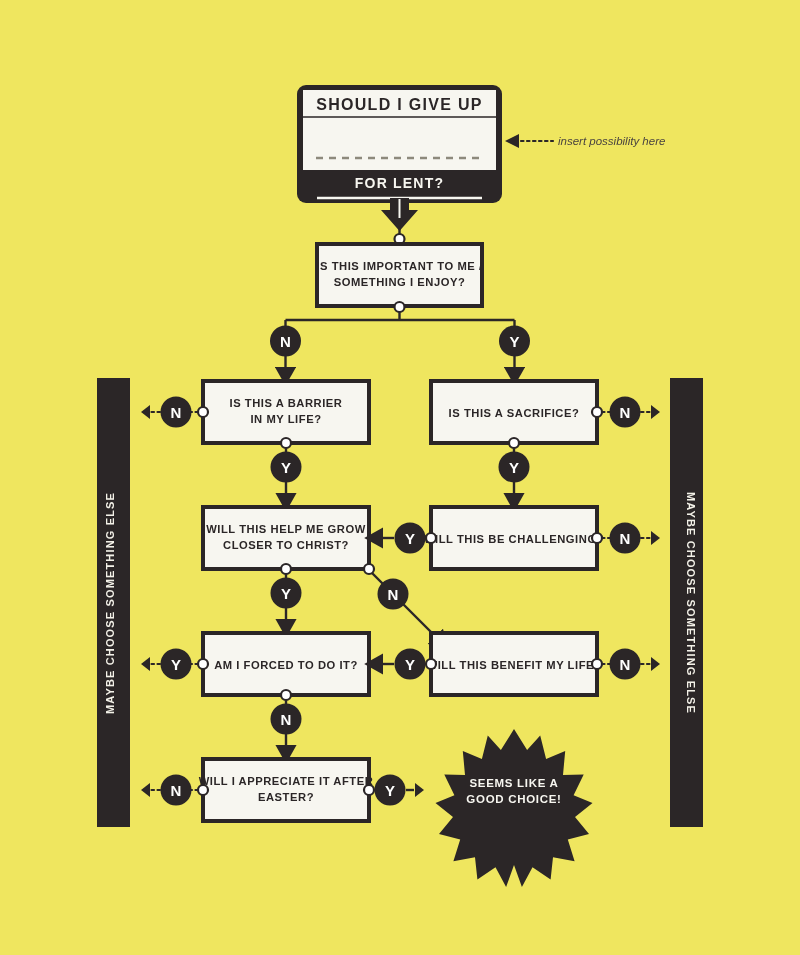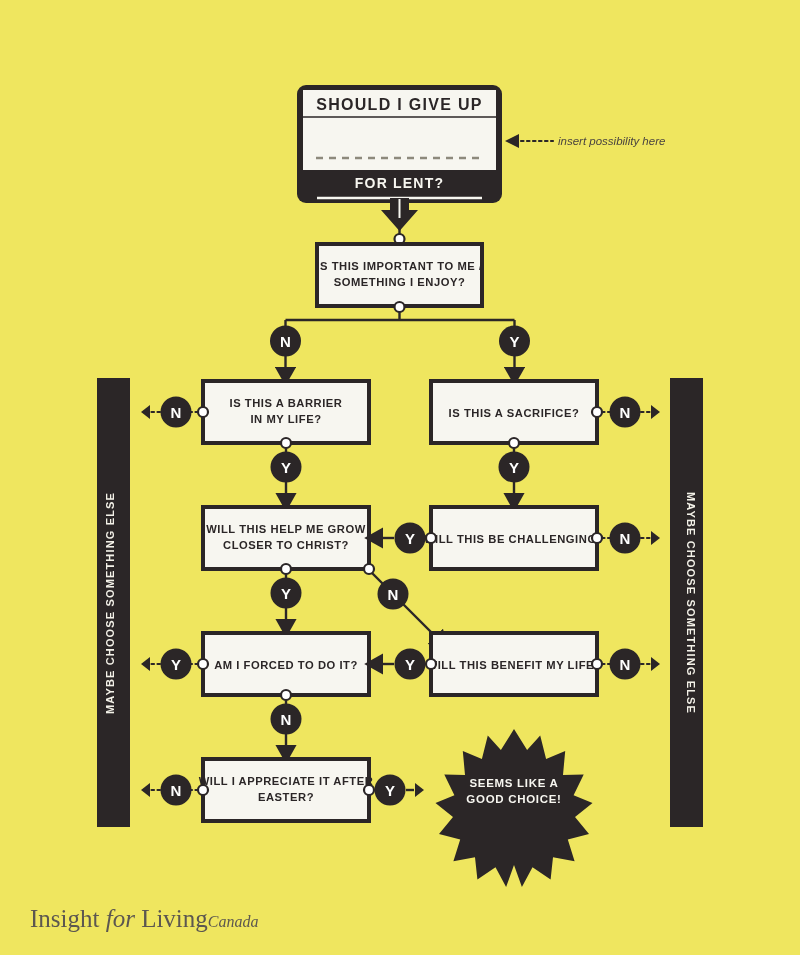--- a/index.html
+++ b/index.html
@@ -268,19 +268,14 @@
         506.1,887.0 495.5,867.2 477.4,879.6 475.0,857.2 453.4,861.3 460.2,839.6
         439.0,834.0 453.0,817.1 435.5,803.1 454.4,795.2 444.3,774.5 465.0,774.9
         462.8,750.9 481.9,759.0 487.8,735.6 500.9,750.1"></polygon>
       <text class="startext" x="514" y="787">SEEMS LIKE A</text>
       <text class="startext" x="514" y="803">GOOD CHOICE!</text>
     </g>
 
     <text class="hinttext" x="558" y="145">insert possibility here</text>
   </svg>
 
-  <div class="logo">
-    <span>Insight</span>
-    <span class="it">for</span>
-    <span>Living</span><span class="ca">Canada</span>
-  </div>
 
 </div>
 
 </body></html>

